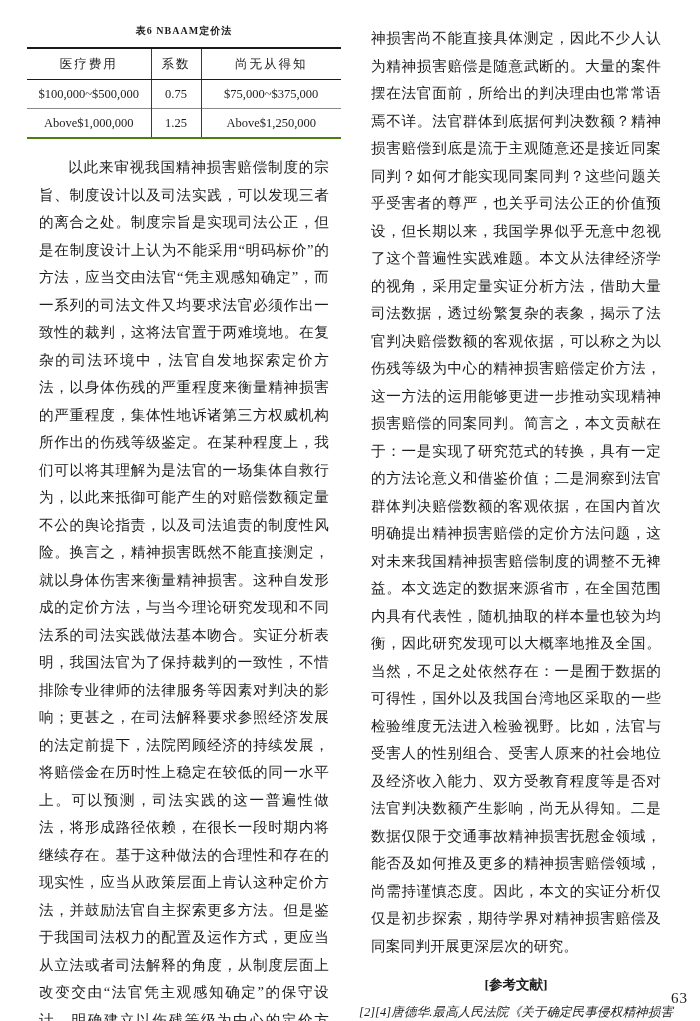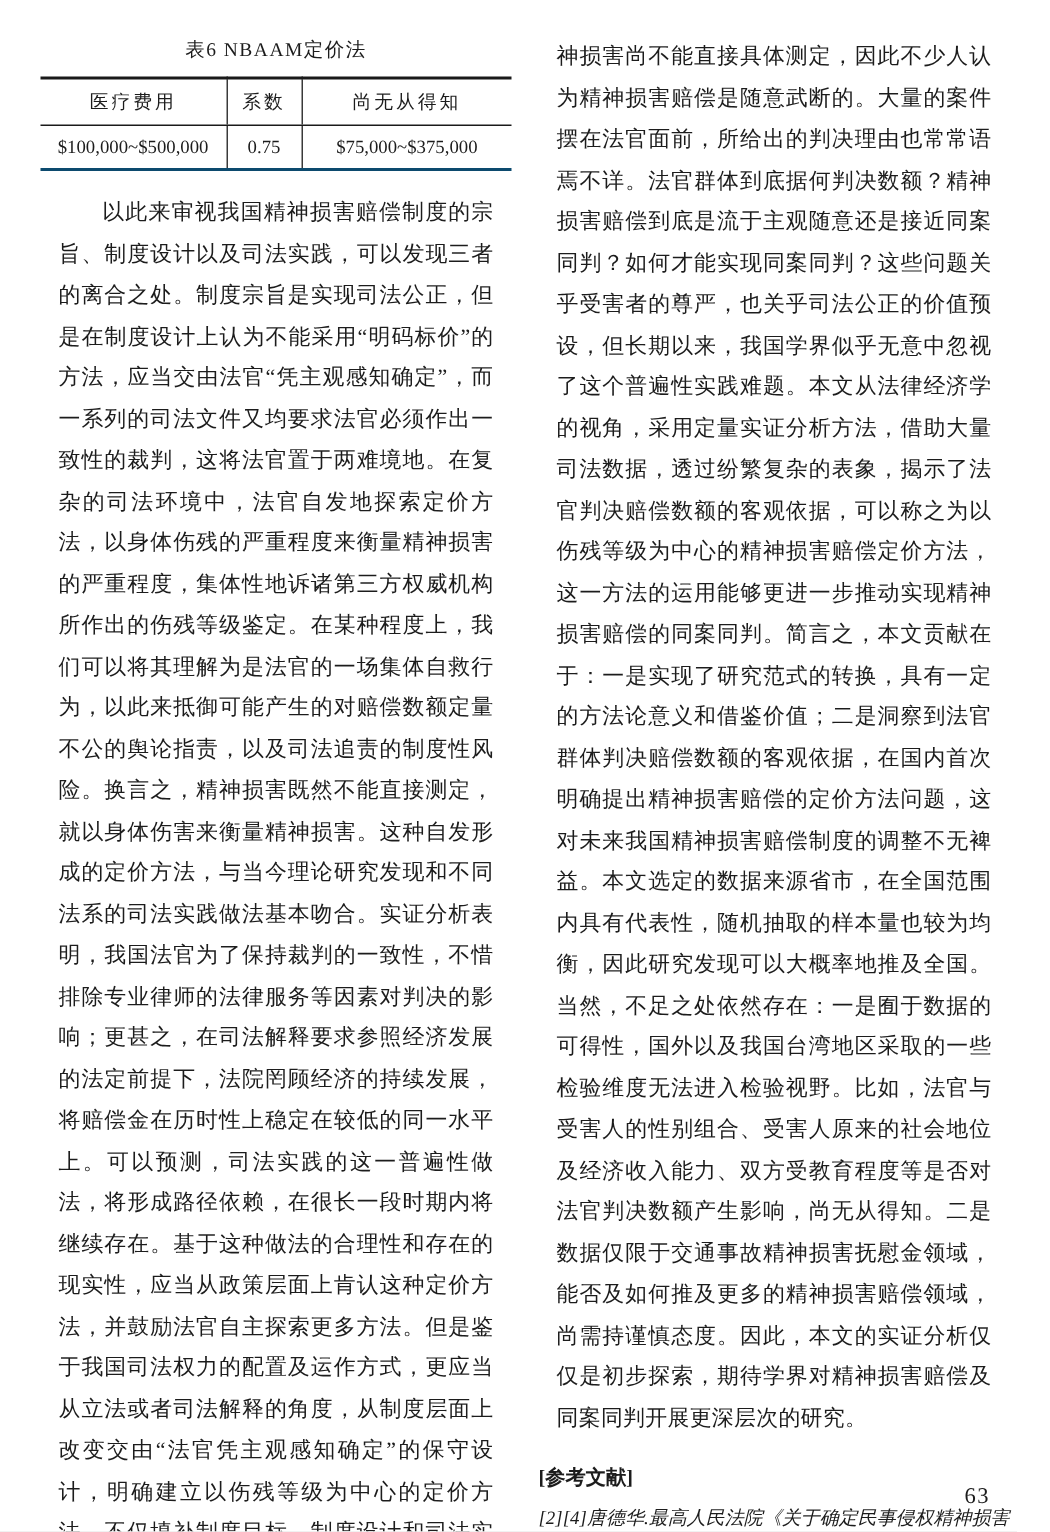--- a/index.html
+++ b/index.html
@@ -13,32 +13,32 @@
     font-family: "Liberation Serif", "DejaVu Serif", serif;
     overflow: hidden;
   }
   .col { position: absolute; width: 314px; }
   .col-left  { left: 27px;  top: 20px; }
   .col-right { left: 359px; top: 13px; }
 
   
   .table-caption {
     text-align: center;
-    font-weight: normal;
-    font-size: 13px;
+    font-weight: bold;
+    font-size: 10px;
     letter-spacing: 1px;
     margin: 4px 0 9px 0;
   }
   table.pricing-table {
     width: 100%;
     border-collapse: collapse;
     font-size: 12.5px;
     text-align: center;
     border-top: 2px solid #1a1a1a;
-    border-bottom: 2px solid #0c4a6e;
+    border-bottom: 2px solid #4d7c0f;
     table-layout: fixed;
   }
   table.pricing-table th, table.pricing-table td {
     padding: 0 2px;
     font-weight: normal;
   }
   table.pricing-table th { height: 30px; border-bottom: 1.6px solid #1a1a1a; letter-spacing: 2px; }
   table.pricing-table td { height: 28px; }
   table.pricing-table th + th, table.pricing-table td + td { border-left: 1px solid #3a3a3a; }
   table.pricing-table tbody tr + tr td { border-top: 1px solid #8a8a8a; }
@@ -50,37 +50,38 @@
     line-height: 27.5px;
     text-align: justify;
     letter-spacing: 0.2px;
     margin: 12px;
   }
   .indent { text-indent: 2em; }
   .col-left .para.first { margin-top: 15px; }
 
   
   .ref-heading {
+    text-align: center;
     font-weight: bold;
     font-size: 13.5px;
     margin: 16px 0 8px 0;
   }
   .ref-list { margin: 0; padding: 0; list-style: none; }
   .ref-item {
     font-size: 12.6px;
     line-height: 21.5px;
     font-style: italic;
     text-align: justify;
     padding-left: 17px;
     text-indent: -17px;
   }
 
   .page-number {
     position: absolute;
-    right: 40px;
+    right: 12px;
     bottom: 14px;
     font-size: 15px;
     letter-spacing: 1px;
   }
 </style>
 </head>
 <body>
 
 <div class="page">
 
@@ -100,20 +101,25 @@
           <th>系数</th>
           <th>尚无从得知</th>
         </tr>
       </thead>
       <tbody>
         <tr>
           <td>$100,000~$500,000</td>
           <td>0.75</td>
           <td>$75,000~$375,000</td>
         </tr>
+        <tr>
+          <td>Above$1,000,000</td>
+          <td>1.25</td>
+          <td>Above$1,250,000</td>
+        </tr>
       </tbody>
     </table>
 
     <p class="para indent first">以此来审视我国精神损害赔偿制度的宗旨、制度设计以及司法实践，可以发现三者的离合之处。制度宗旨是实现司法公正，但是在制度设计上认为不能采用“明码标价”的方法，应当交由法官“凭主观感知确定”，而一系列的司法文件又均要求法官必须作出一致性的裁判，这将法官置于两难境地。在复杂的司法环境中，法官自发地探索定价方法，以身体伤残的严重程度来衡量精神损害的严重程度，集体性地诉诸第三方权威机构所作出的伤残等级鉴定。在某种程度上，我们可以将其理解为是法官的一场集体自救行为，以此来抵御可能产生的对赔偿数额定量不公的舆论指责，以及司法追责的制度性风险。换言之，精神损害既然不能直接测定，就以身体伤害来衡量精神损害。这种自发形成的定价方法，与当今理论研究发现和不同法系的司法实践做法基本吻合。实证分析表明，我国法官为了保持裁判的一致性，不惜排除专业律师的法律服务等因素对判决的影响；更甚之，在司法解释要求参照经济发展的法定前提下，法院罔顾经济的持续发展，将赔偿金在历时性上稳定在较低的同一水平上。可以预测，司法实践的这一普遍性做法，将形成路径依赖，在很长一段时期内将继续存在。基于这种做法的合理性和存在的现实性，应当从政策层面上肯认这种定价方法，并鼓励法官自主探索更多方法。但是鉴于我国司法权力的配置及运作方式，更应当从立法或者司法解释的角度，从制度层面上改变交由“法官凭主观感知确定”的保守设计，明确建立以伤残等级为中心的定价方法，不仅填补制度目标、制度设计和司法实践之间隙，而且实现赔偿标准的客观化，努力推动精神损害赔偿同案同判，继而从根本上助力我国司法实践迈向司法公正。</p>
 
   </div>
 
   <div class="col col-right">
 
     <p class="para">神损害尚不能直接具体测定，因此不少人认为精神损害赔偿是随意武断的。大量的案件摆在法官面前，所给出的判决理由也常常语焉不详。法官群体到底据何判决数额？精神损害赔偿到底是流于主观随意还是接近同案同判？如何才能实现同案同判？这些问题关乎受害者的尊严，也关乎司法公正的价值预设，但长期以来，我国学界似乎无意中忽视了这个普遍性实践难题。本文从法律经济学的视角，采用定量实证分析方法，借助大量司法数据，透过纷繁复杂的表象，揭示了法官判决赔偿数额的客观依据，可以称之为以伤残等级为中心的精神损害赔偿定价方法，这一方法的运用能够更进一步推动实现精神损害赔偿的同案同判。简言之，本文贡献在于：一是实现了研究范式的转换，具有一定的方法论意义和借鉴价值；二是洞察到法官群体判决赔偿数额的客观依据，在国内首次明确提出精神损害赔偿的定价方法问题，这对未来我国精神损害赔偿制度的调整不无裨益。本文选定的数据来源省市，在全国范围内具有代表性，随机抽取的样本量也较为均衡，因此研究发现可以大概率地推及全国。当然，不足之处依然存在：一是囿于数据的可得性，国外以及我国台湾地区采取的一些检验维度无法进入检验视野。比如，法官与受害人的性别组合、受害人原来的社会地位及经济收入能力、双方受教育程度等是否对法官判决数额产生影响，尚无从得知。二是数据仅限于交通事故精神损害抚慰金领域，能否及如何推及更多的精神损害赔偿领域，尚需持谨慎态度。因此，本文的实证分析仅仅是初步探索，期待学界对精神损害赔偿及同案同判开展更深层次的研究。</p>

